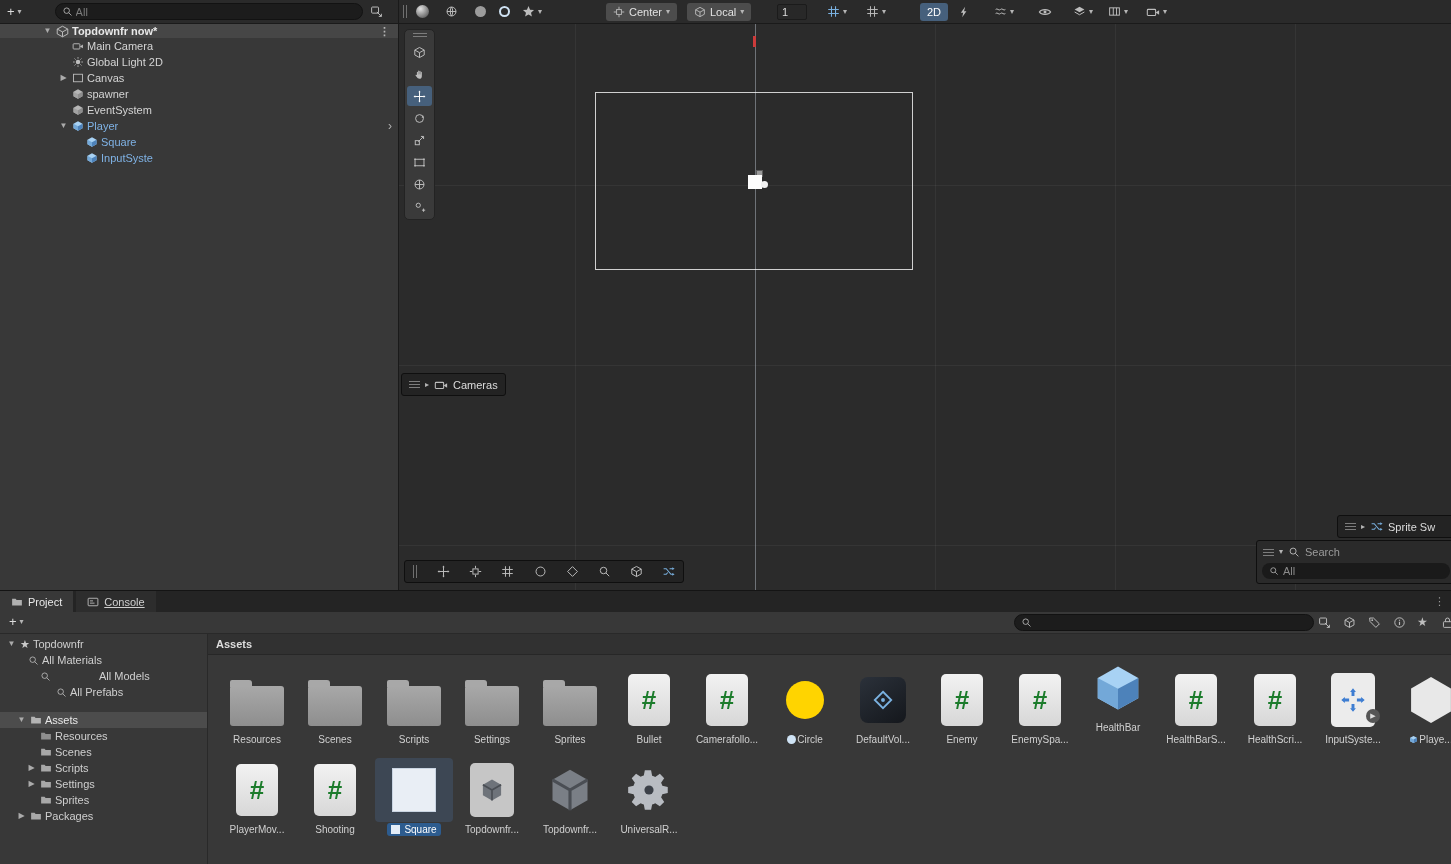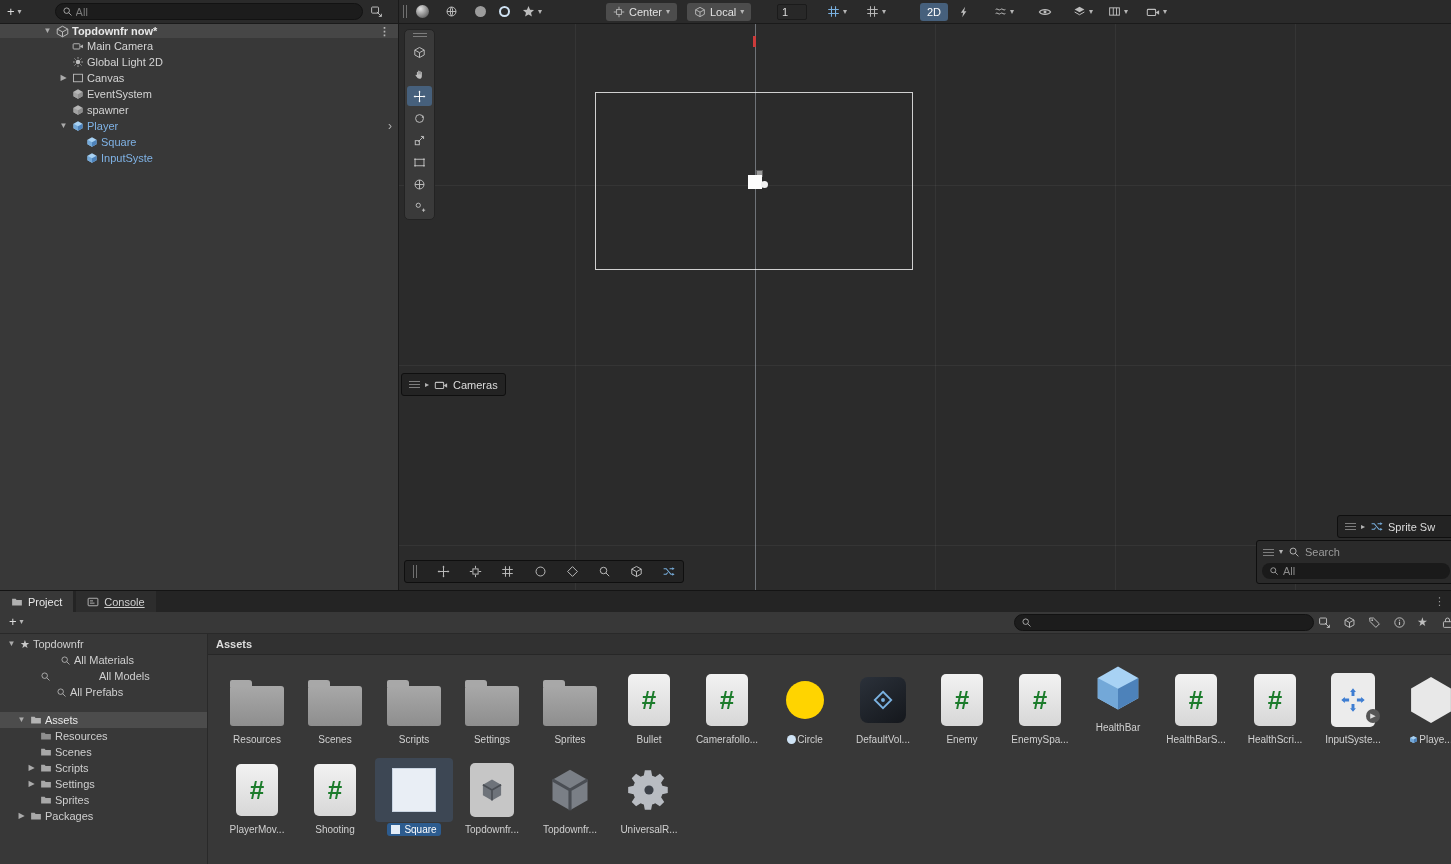--- a/index.html
+++ b/index.html
@@ -171,30 +171,30 @@
       </svg>
     <span>Canvas</span>
   </div>
   <div class="hrow lvl1">
     <span class="fold"></span>
     <svg width="12" height="12" viewBox="0 0 16 16">
         <path fill="#b6b6b6" d="M8 1.6 14 5v6L8 14.4 2 11V5z"></path>
         <path fill="#8d8d8d" d="M8 8.2 14 5v6l-6 3.4z"></path>
         <path fill="#a2a2a2" d="M8 8.2 2 5v6l6 3.4z"></path>
       </svg>
-    <span>EventSystem</span>
+    <span>spawner</span>
   </div>
   <div class="hrow lvl1">
     <span class="fold"></span>
     <svg width="12" height="12" viewBox="0 0 16 16">
         <path fill="#b6b6b6" d="M8 1.6 14 5v6L8 14.4 2 11V5z"></path>
         <path fill="#8d8d8d" d="M8 8.2 14 5v6l-6 3.4z"></path>
         <path fill="#a2a2a2" d="M8 8.2 2 5v6l6 3.4z"></path>
       </svg>
-    <span>spawner</span>
+    <span>EventSystem</span>
   </div>
   <div class="hrow lvl1">
     <span class="fold">▼</span>
     <svg width="12" height="12" viewBox="0 0 16 16">
         <path fill="#a8d2f4" d="M8 1.6 14 5v6L8 14.4 2 11V5z"></path>
         <path fill="#4d82ba" d="M8 8.2 14 5v6l-6 3.4z"></path>
         <path fill="#73a8d8" d="M8 8.2 2 5v6l6 3.4z"></path>
       </svg>
     <span class="blue">Player</span>
     <span class="spacer"></span>
@@ -550,21 +550,21 @@
       </svg>
     </span>
 </div>
 
 <div>
   <div class="trow" style="top:636px;padding-left:6px;">
     <span class="fold">▼</span>
     <span style="color:#c9c9c9;font-size:11px;">★</span>
     <span>Topdownfr</span>
   </div>
-  <div class="trow" style="top:652px;padding-left:60px;">
+  <div class="trow" style="top:652px;padding-left:28px;">
     <svg width="11" height="11" viewBox="0 0 16 16">
         <circle class="st" cx="6.8" cy="6.8" r="4"></circle>
         <path class="st" d="M9.8 9.8l4 4"></path>
       </svg>
     <span>All Materials</span>
   </div>
   <div class="trow" style="top:668px;padding-left:40px;gap:48px;">
     <svg width="11" height="11" viewBox="0 0 16 16">
         <circle class="st" cx="6.8" cy="6.8" r="4"></circle>
         <path class="st" d="M9.8 9.8l4 4"></path>

